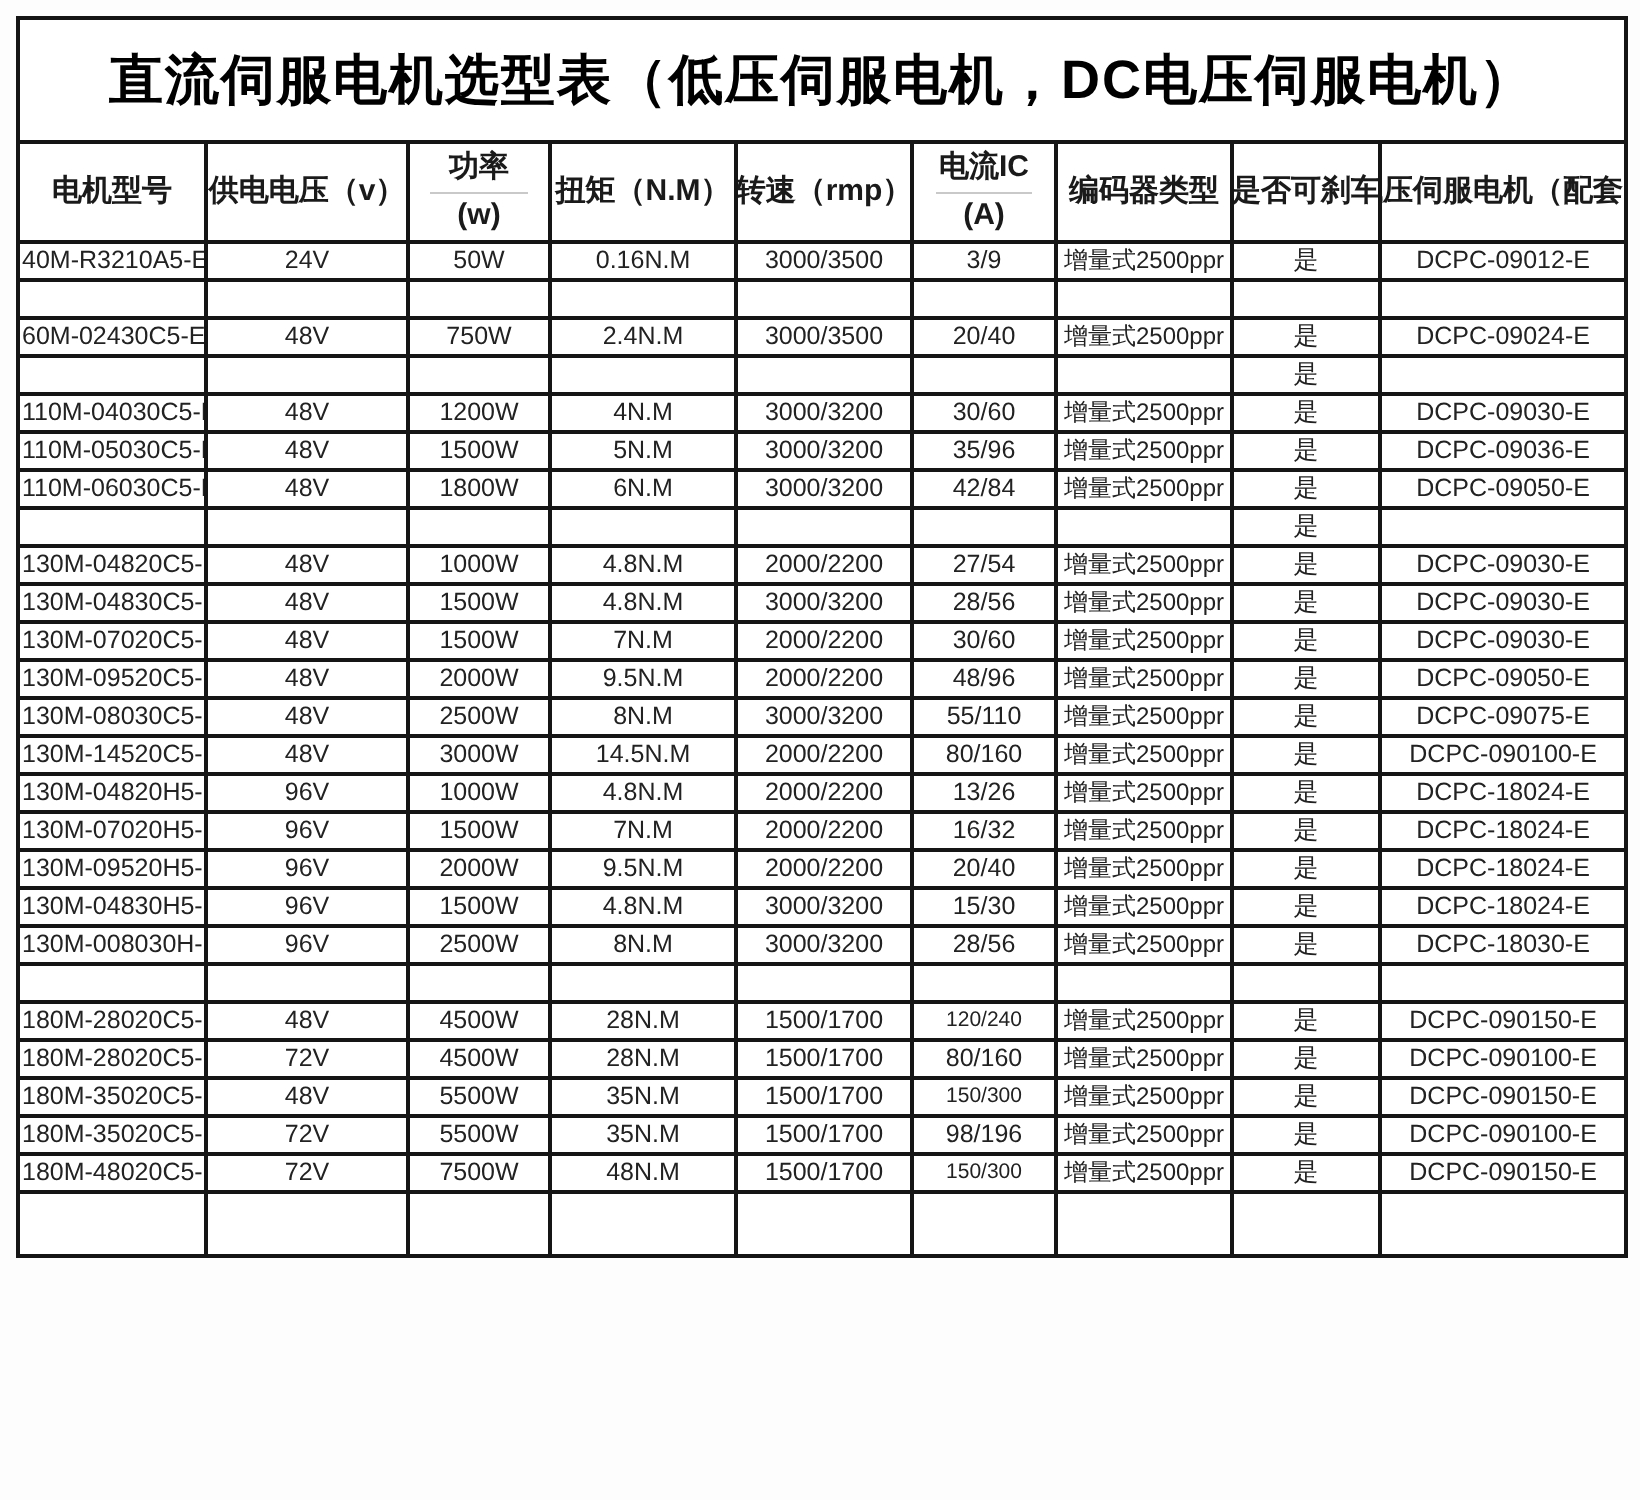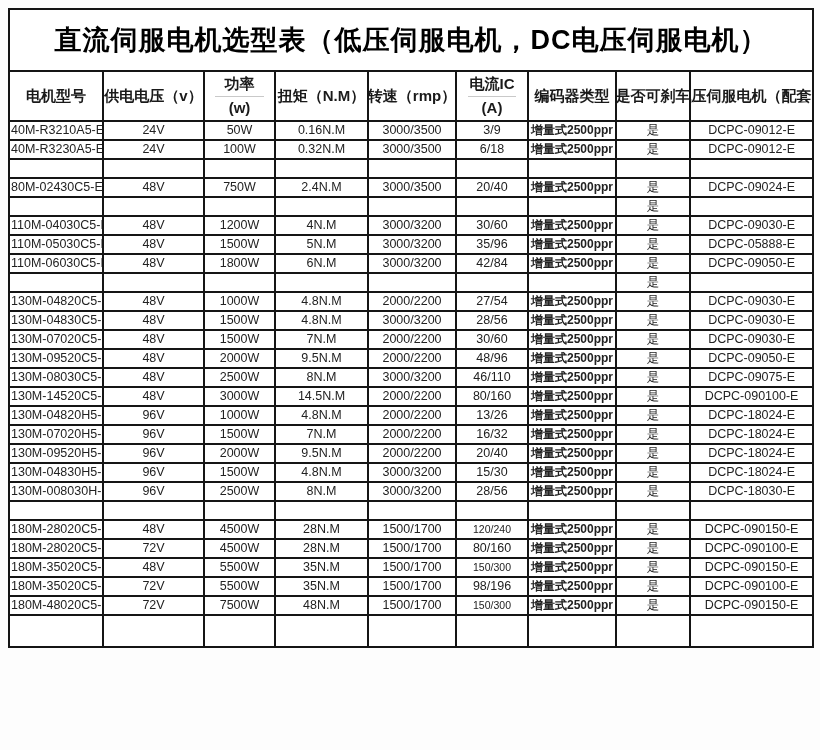--- a/index.html
+++ b/index.html
@@ -75,21 +75,21 @@
   }
   tbody td {
     height: 17px;
     line-height: 17px;
     padding: 0 1px;
     font-size: 12.5px;
     text-align: center;
     vertical-align: middle;
     color: #222222;
   }
-  tbody td.col-6 { font-size: 12px; font-weight: bold; }          
+  tbody td.col-6 { font-size: 12px; }          
   tbody td.small { font-size: 10.5px; }        
   tbody tr:last-child td { height: 30px; }     
 </style>
 </head>
 <body>
 
 <div class="sheet">
   <table class="spec-table">
     <colgroup>
       <col class="c1">
@@ -164,43 +164,32 @@
           <td class="col-1">24V</td>
           <td class="col-2">50W</td>
           <td class="col-3">0.16N.M</td>
           <td class="col-4">3000/3500</td>
           <td class="col-5">3/9</td>
           <td class="col-6">增量式2500ppr</td>
           <td class="col-7">是</td>
           <td class="col-8">DCPC-09012-E</td>
         </tr>
         <tr>
-          <td class="col-0">40M-R3230A5-E</td>
-          <td class="col-1">24V</td>
-          <td class="col-2">100W</td>
-          <td class="col-3">0.32N.M</td>
-          <td class="col-4">3000/3500</td>
-          <td class="col-5">6/18</td>
-          <td class="col-6">增量式2500ppr</td>
-          <td class="col-7">是</td>
-          <td class="col-8">DCPC-09012-E</td>
-        </tr>
-        <tr>
           <td class="col-0"></td>
           <td class="col-1"></td>
           <td class="col-2"></td>
           <td class="col-3"></td>
           <td class="col-4"></td>
           <td class="col-5"></td>
           <td class="col-6"></td>
           <td class="col-7"></td>
           <td class="col-8"></td>
         </tr>
         <tr>
-          <td class="col-0">80M-02430C5-E</td>
+          <td class="col-0">60M-02430C5-E</td>
           <td class="col-1">48V</td>
           <td class="col-2">750W</td>
           <td class="col-3">2.4N.M</td>
           <td class="col-4">3000/3500</td>
           <td class="col-5">20/40</td>
           <td class="col-6">增量式2500ppr</td>
           <td class="col-7">是</td>
           <td class="col-8">DCPC-09024-E</td>
         </tr>
         <tr>
@@ -227,21 +216,21 @@
         </tr>
         <tr>
           <td class="col-0">110M-05030C5-E</td>
           <td class="col-1">48V</td>
           <td class="col-2">1500W</td>
           <td class="col-3">5N.M</td>
           <td class="col-4">3000/3200</td>
           <td class="col-5">35/96</td>
           <td class="col-6">增量式2500ppr</td>
           <td class="col-7">是</td>
-          <td class="col-8">DCPC-05888-E</td>
+          <td class="col-8">DCPC-09036-E</td>
         </tr>
         <tr>
           <td class="col-0">110M-06030C5-E</td>
           <td class="col-1">48V</td>
           <td class="col-2">1800W</td>
           <td class="col-3">6N.M</td>
           <td class="col-4">3000/3200</td>
           <td class="col-5">42/84</td>
           <td class="col-6">增量式2500ppr</td>
           <td class="col-7">是</td>
@@ -301,21 +290,21 @@
           <td class="col-6">增量式2500ppr</td>
           <td class="col-7">是</td>
           <td class="col-8">DCPC-09050-E</td>
         </tr>
         <tr>
           <td class="col-0">130M-08030C5-E</td>
           <td class="col-1">48V</td>
           <td class="col-2">2500W</td>
           <td class="col-3">8N.M</td>
           <td class="col-4">3000/3200</td>
-          <td class="col-5">46/110</td>
+          <td class="col-5">55/110</td>
           <td class="col-6">增量式2500ppr</td>
           <td class="col-7">是</td>
           <td class="col-8">DCPC-09075-E</td>
         </tr>
         <tr>
           <td class="col-0">130M-14520C5-E</td>
           <td class="col-1">48V</td>
           <td class="col-2">3000W</td>
           <td class="col-3">14.5N.M</td>
           <td class="col-4">2000/2200</td>

